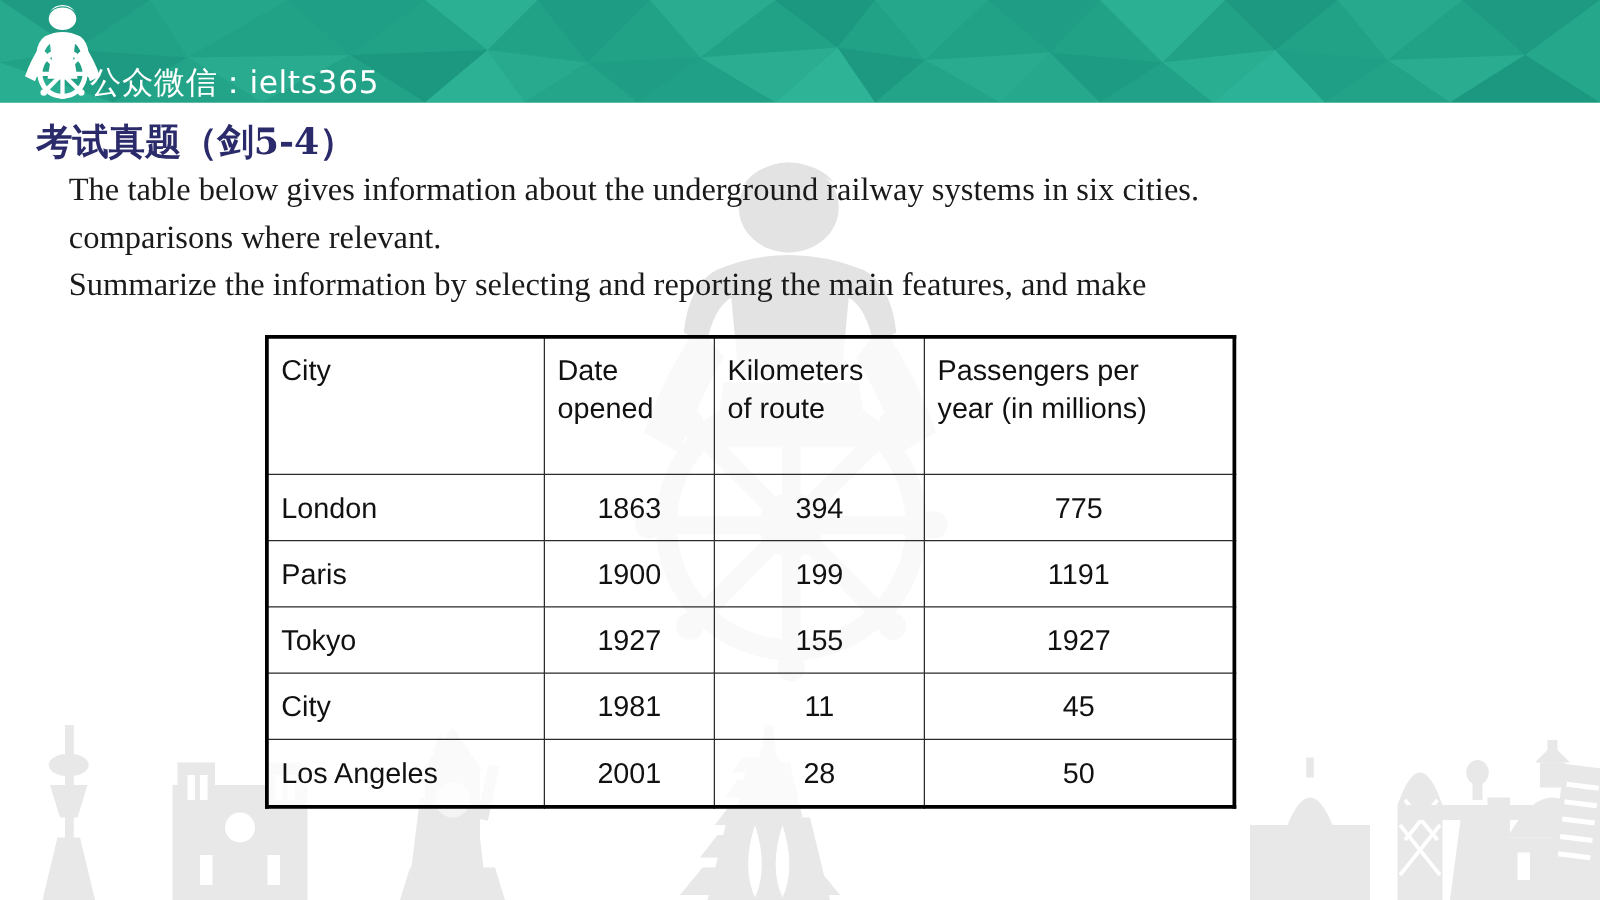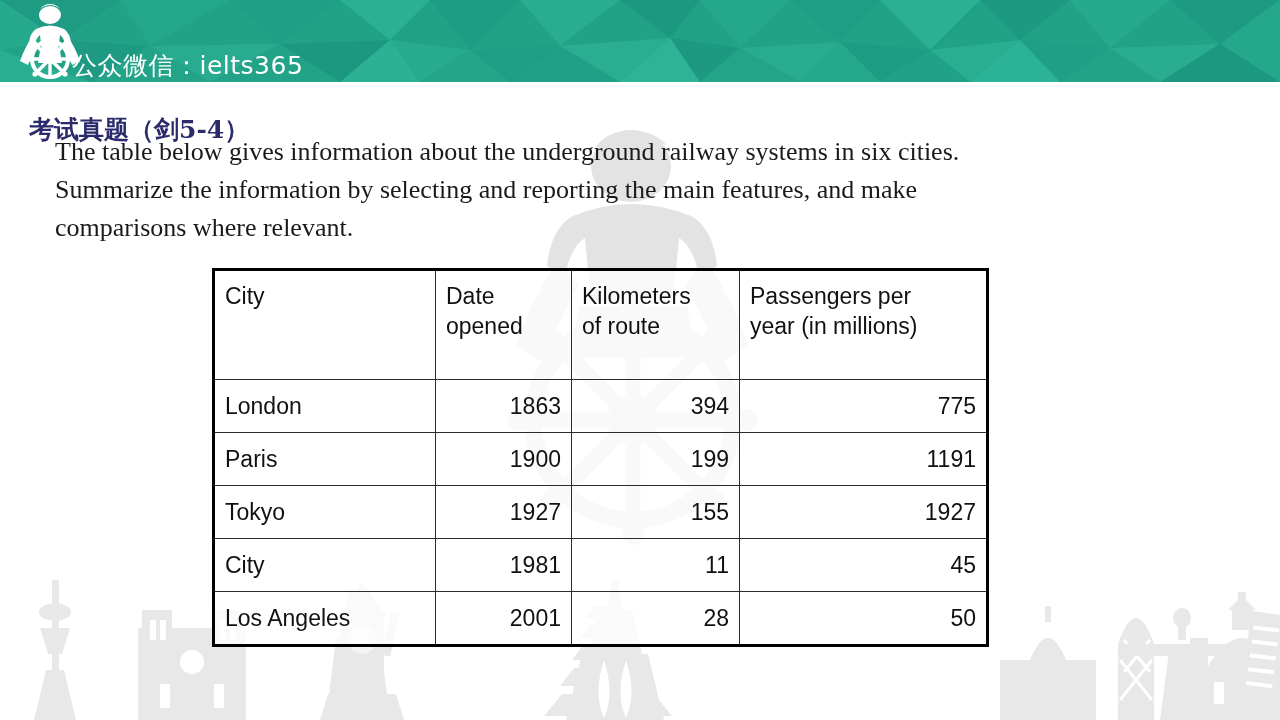--- a/index.html
+++ b/index.html
@@ -78,25 +78,25 @@
     line-height: 36px;
     letter-spacing: 0.5px;
     white-space: nowrap;
     font-weight: 400;
   }
 
   
   #section-title {
     position: absolute;
     left: 29px;
-    top: 98px;
+    top: 81px;
     z-index: 4;
     font-family: "DejaVu Serif", "Liberation Serif", serif;
     font-weight: bold;
-    font-size: 25px;
+    font-size: 29px;
     line-height: 32px;
     color: #2b2b6b;
     white-space: nowrap;
     margin-top: 16px;
   }
 
   
   #prompt {
     position: absolute;
     left: 55px;
@@ -149,21 +149,21 @@
   }
   table#data-table tbody td {
     height: 52px;
     line-height: 28px;
   }
   table#data-table tbody td.cell-city {
     text-align: left;
     vertical-align: middle;
   }
   table#data-table tbody td.cell-num {
-    text-align: right;
+    text-align: center;
     vertical-align: middle;
   }
   .colw-city { width: 222px; }
   .colw-date { width: 136px; }
   .colw-km   { width: 168px; }
   .colw-pax  { width: 248px; }
 </style>
 </head>
 <body>
 
@@ -371,22 +371,22 @@
   <div id="banner-text">
     <div class="line">公众微信：ielts365</div>
     <div class="line">新浪微博 @ 雅思哥</div>
   </div>
 </header>
 
 <h1 id="section-title">考试真题（剑5-4）</h1>
 
 <div id="prompt">
   <div class="pline">The table below gives information about the underground railway systems in six cities.</div>
+  <div class="pline">comparisons where relevant.</div>
   <div class="pline">Summarize the information by selecting and reporting the main features, and make</div>
-  <div class="pline">comparisons where relevant.</div>
 </div>
 
 <div id="data-table-wrap">
   <table id="data-table">
     <colgroup>
       <col class="colw-city">
         <col class="colw-date">
         <col class="colw-km">
         <col class="colw-pax">
     </colgroup>

